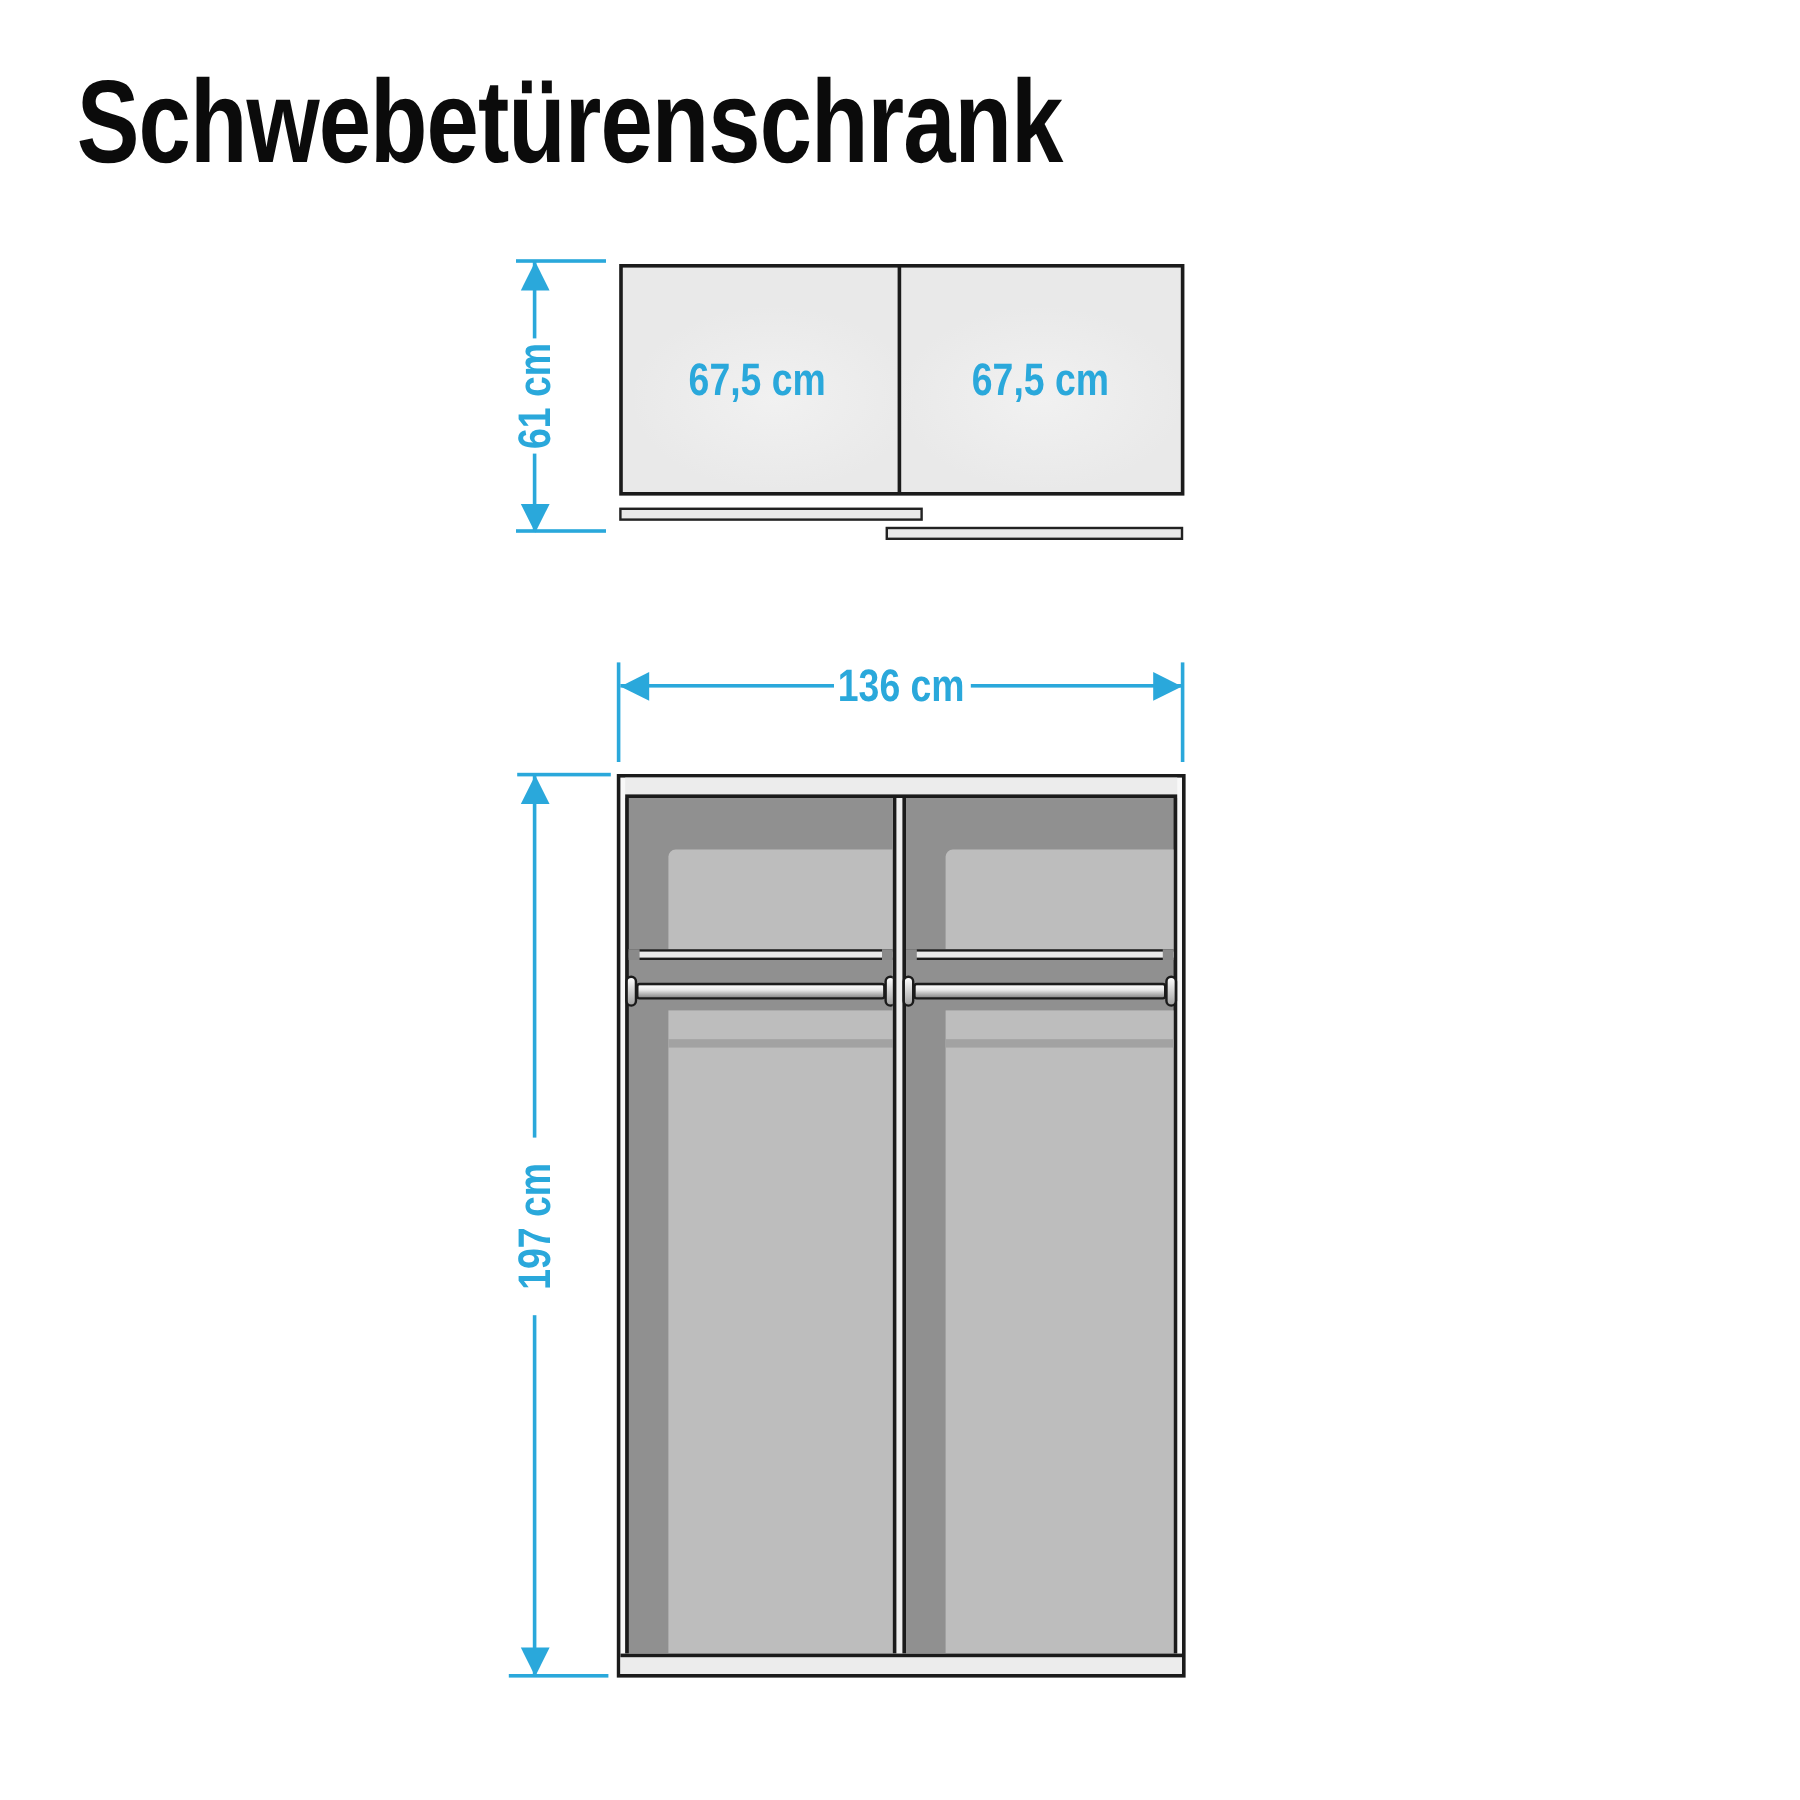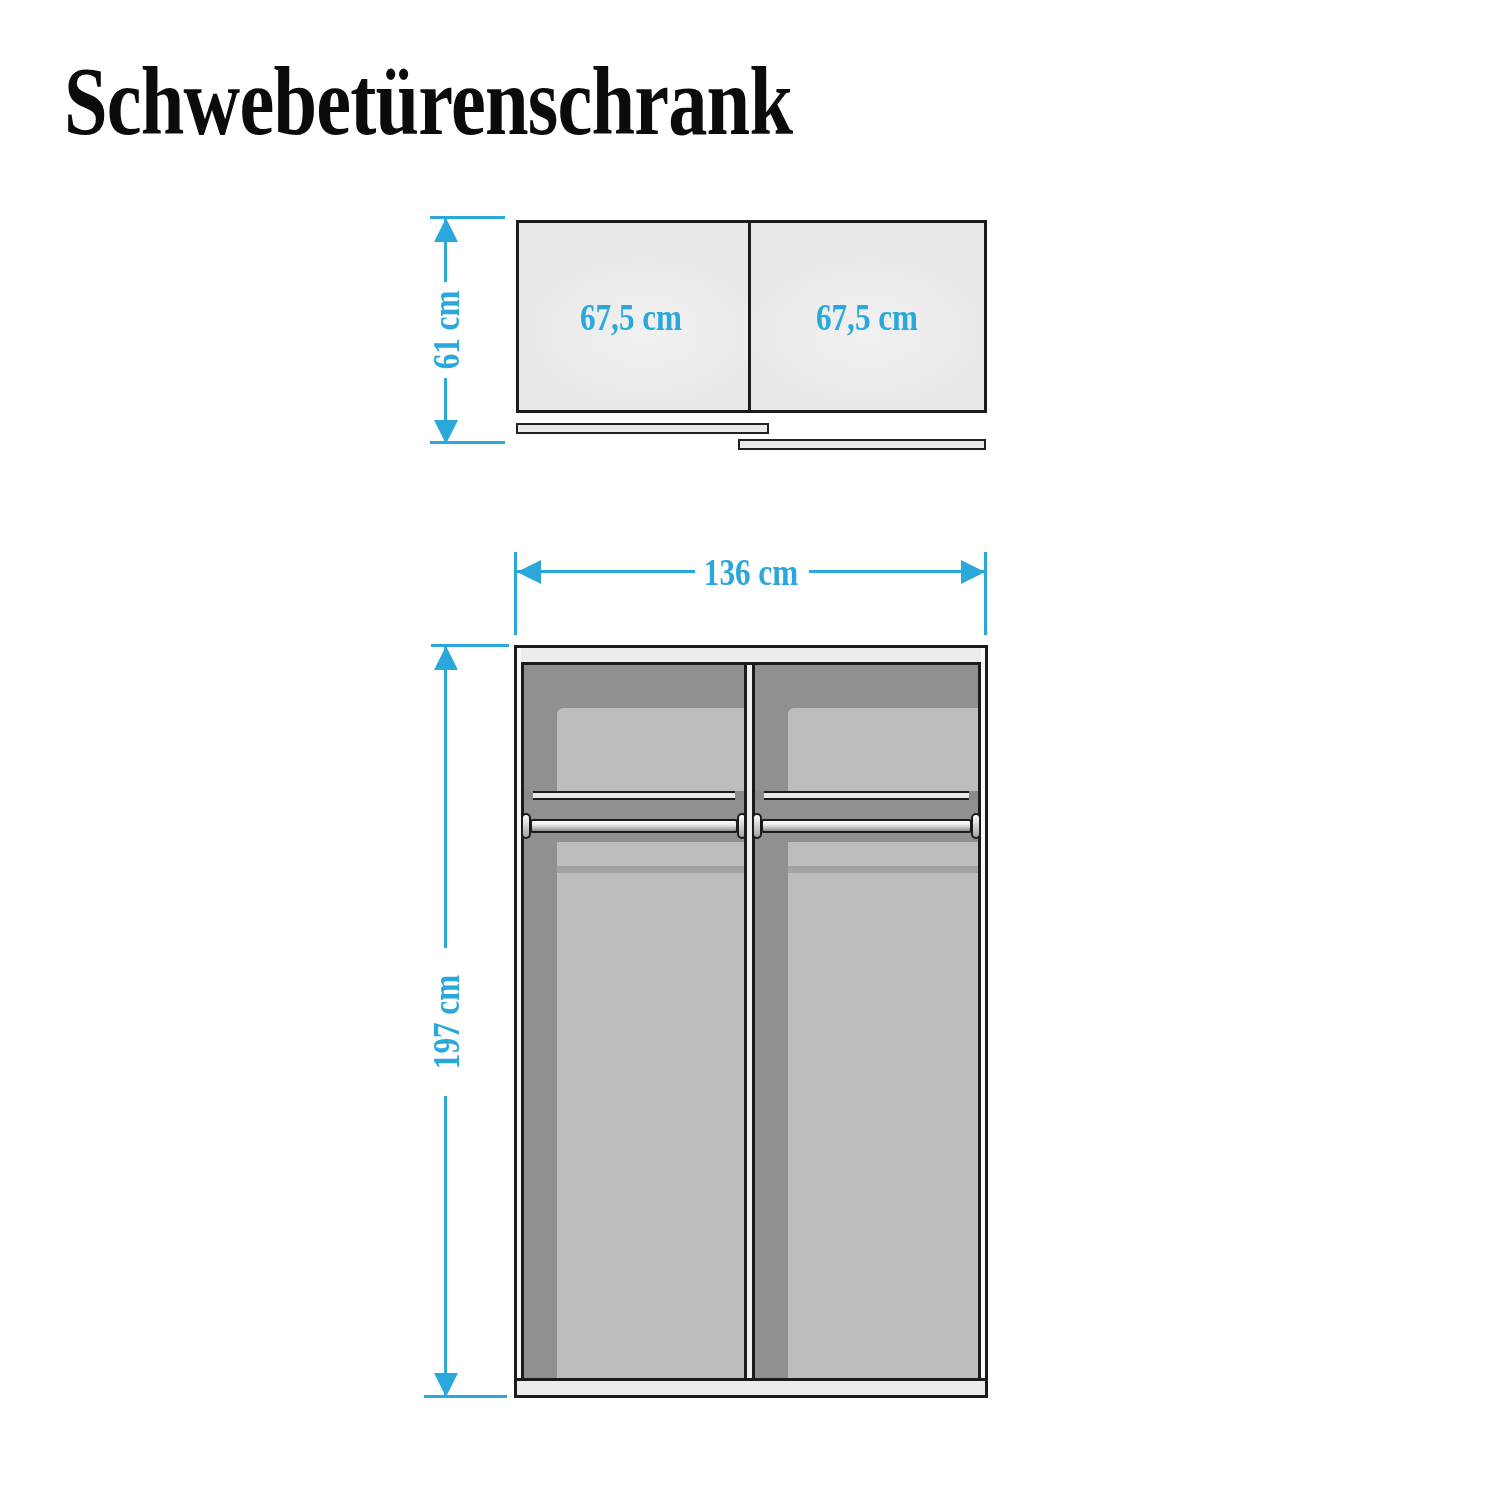--- a/index.html
+++ b/index.html
@@ -6,21 +6,21 @@
     --accent:#2AA8DB;
     --ink:#1b1b1b;
     --panel:#E9E9E9;
     --strip:#ECECEC;
     --dark:#909090;
     --light:#BDBDBD;
   }
   html,body{margin:0;padding:0;background:#ffffff;}
   #canvas{
     position:relative;width:1500px;height:1500px;background:#ffffff;overflow:hidden;
-    font-family:Liberation Serif, serif;
+    font-family:Liberation Sans, sans-serif;
   }
   .abs{position:absolute;box-sizing:border-box;}
   
   #title{
     position:absolute;left:64px;top:50px;font-size:98px;line-height:1.05;font-weight:700;
     color:#0b0b0b;white-space:nowrap;transform:scaleX(0.80);transform-origin:0 0;letter-spacing:-1px;
   }
   
   .dim-line{position:absolute;background:var(--accent);}
   .dim-label{

